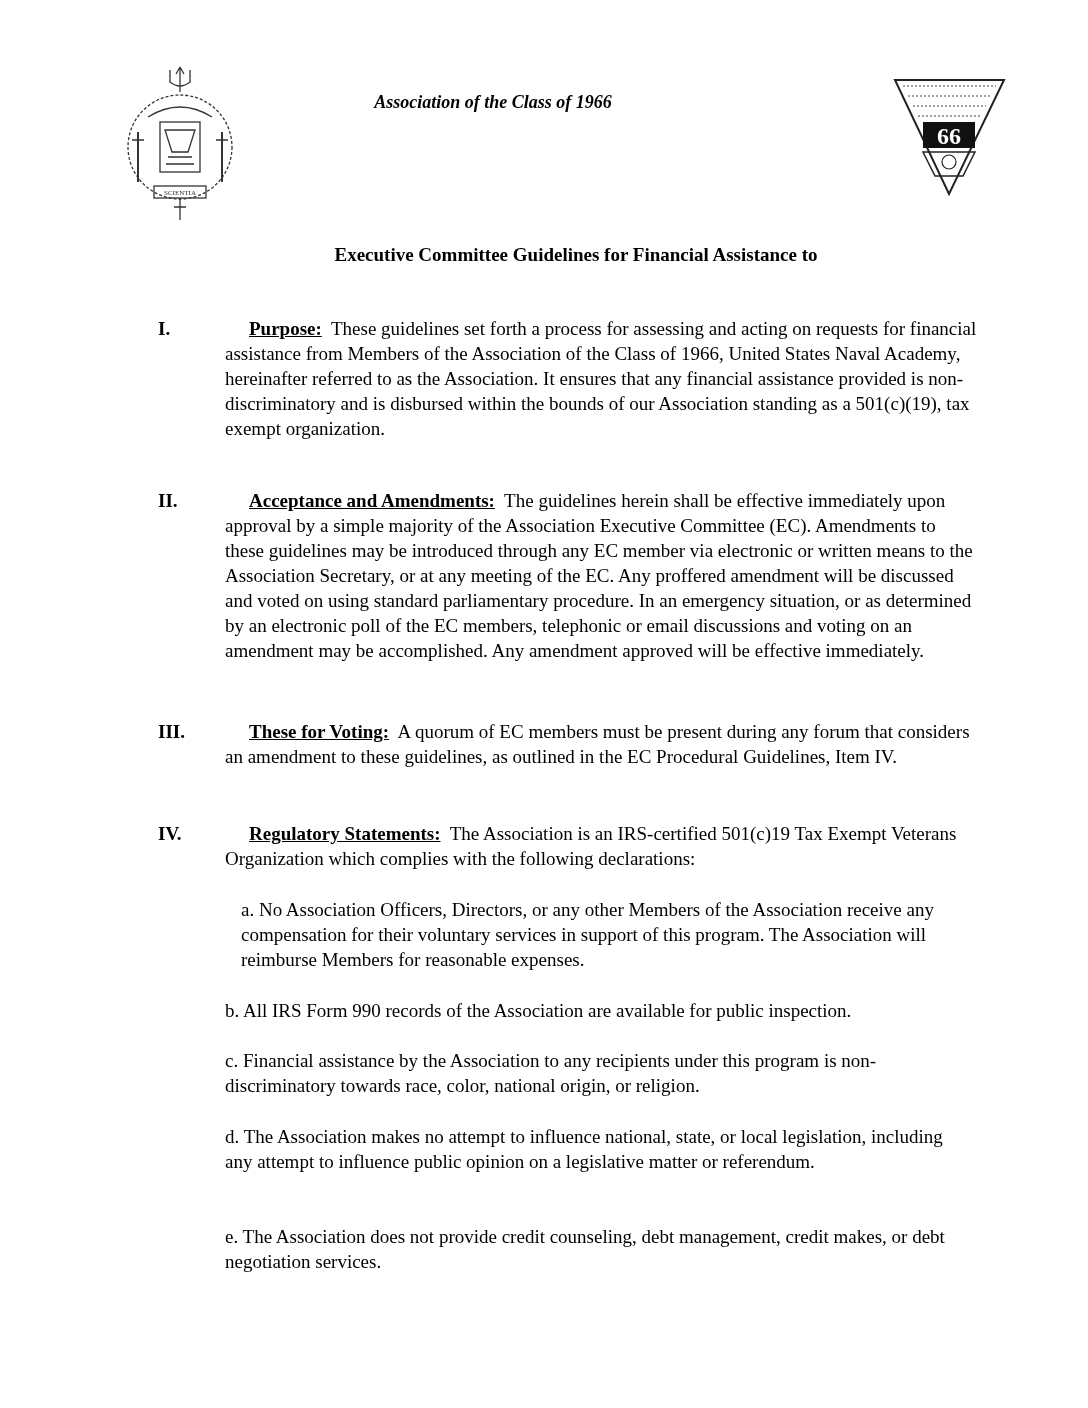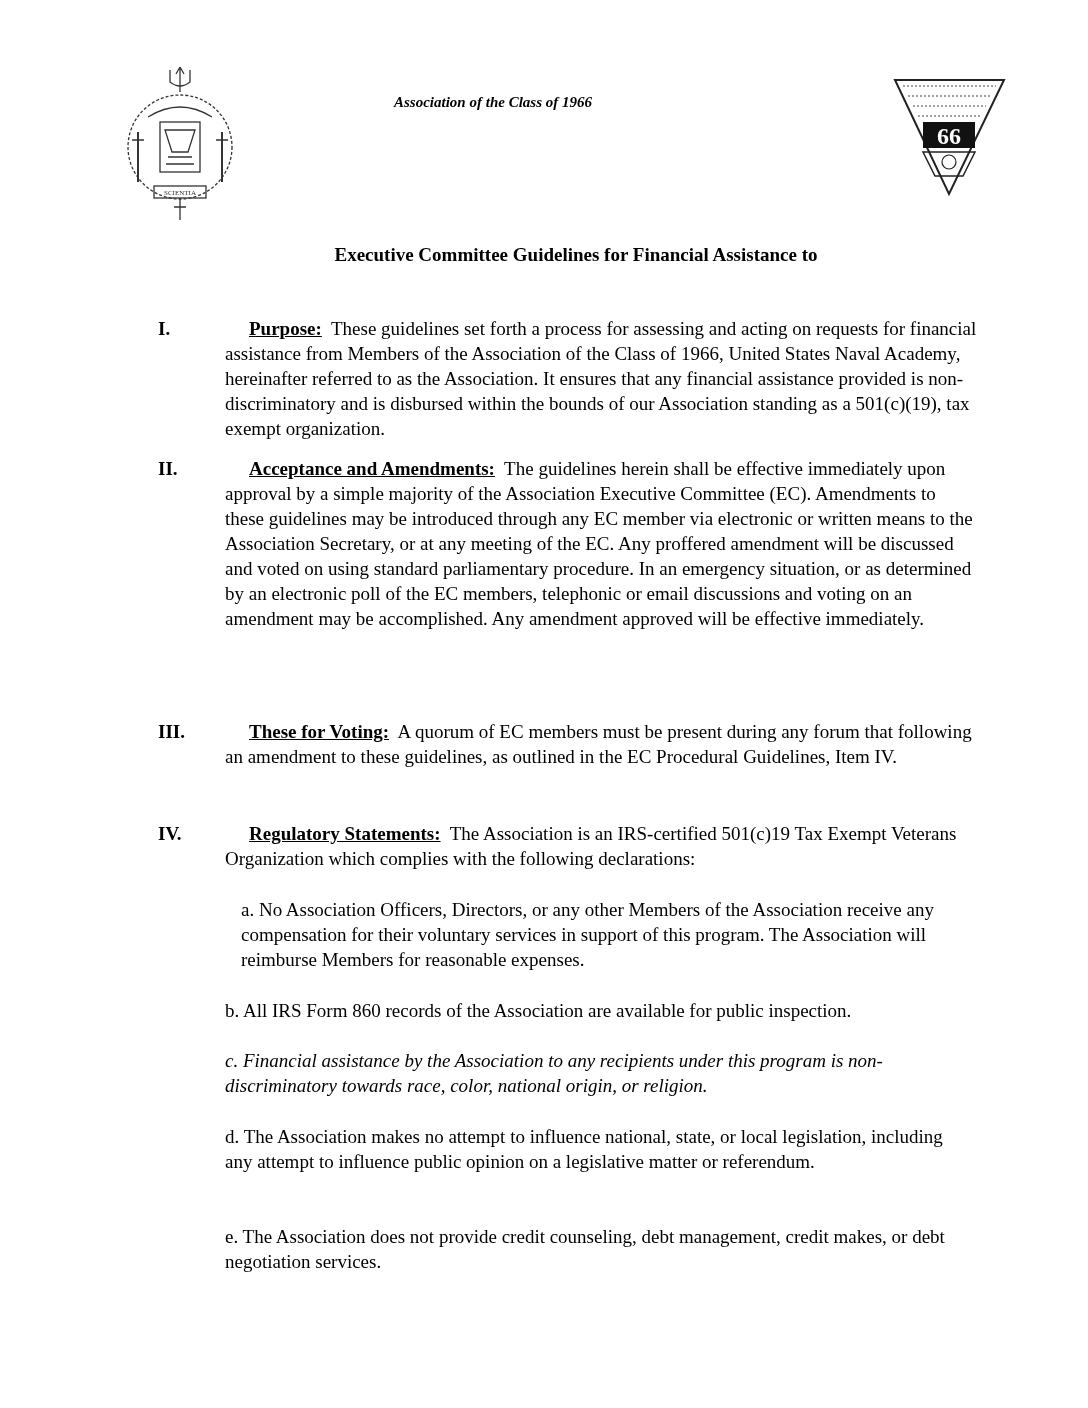--- a/index.html
+++ b/index.html
@@ -1,21 +1,21 @@
 <!DOCTYPE html>
 <html><head>
   <meta charset="utf-8">
   <style>
     html, body { margin: 0; padding: 0; background: #ffffff; }
     body { width: 1088px; height: 1408px; position: relative; overflow: hidden;
            font-family: "Liberation Serif", "DejaVu Serif", serif; color: #000; }
     .seal-left { position: absolute; left: 118px; top: 62px; width: 125px; height: 160px; }
     .seal-right { position: absolute; left: 893px; top: 76px; width: 113px; height: 120px; }
     .header { position: absolute; left: 0; width: 976px; top: 90px; text-align: center;
-              font-style: italic; font-weight: bold; font-size: 15px; line-height: 25px; }
+              font-style: italic; font-weight: bold; font-size: 18px; line-height: 25px; }
     .header div { padding-left: 10px; }
     .title { position: absolute; left: 0; width: 1088px; top: 242px; text-align: center;
              font-weight: bold; font-size: 19px; line-height: 25px; margin-left: 32px; }
     .section { position: absolute; left: 158px; width: 820px; font-size: 19px; line-height: 25px; }
     .num { position: absolute; left: 0; top: 0; font-weight: bold; }
     .body { margin-left: 67px; }
     .heading { font-weight: bold; text-decoration: underline; margin-left: 24px; }
     .sub { position: absolute; left: 225px; width: 740px; font-size: 19px; line-height: 25px; }
   </style>
 </head>
@@ -59,41 +59,41 @@
 </div>
 
 <div class="section" style="top:316px;">
   <span class="num">I.</span>
   <div class="body">
     <span class="heading">Purpose:</span>&nbsp;
     <span>These guidelines set forth a process for assessing and acting on requests for financial assistance from Members of the Association of the Class of 1966, United States Naval Academy, hereinafter referred to as the Association.  It ensures that any financial assistance provided is non-discriminatory and is disbursed within the bounds of our Association standing as a 501(c)(19), tax exempt organization.</span>
   </div>
 </div>
 
-<div class="section" style="top:456px;">
+<div class="section" style="top:488px;">
   <span class="num">II.</span>
   <div class="body">
     <span class="heading">Acceptance and Amendments:</span>&nbsp;
     <span>The guidelines herein shall be effective immediately upon approval by a simple majority of the Association Executive Committee (EC). Amendments to these guidelines may be introduced through any EC member via electronic or written means to the Association Secretary, or at any meeting of the EC. Any proffered amendment will be discussed and voted on using standard parliamentary procedure.  In an emergency situation, or as determined by an electronic poll of the EC members, telephonic or email discussions and voting on an amendment may be accomplished.  Any amendment approved will be effective immediately.</span>
   </div>
 </div>
 
 <div class="section" style="top:719px;">
   <span class="num">III.</span>
   <div class="body">
     <span class="heading">These for Voting:</span>&nbsp;
-    <span>A quorum of EC members must be present during any forum that following an amendment to these guidelines, as outlined in the EC Procedural Guidelines, Item IV.</span>
+    <span>A quorum of EC members must be present during any forum that considers an amendment to these guidelines, as outlined in the EC Procedural Guidelines, Item IV.</span>
   </div>
 </div>
 
 <div class="section" style="top:821px;">
   <span class="num">IV.</span>
   <div class="body">
     <span class="heading">Regulatory Statements:</span>&nbsp;
     <span>The Association is an IRS-certified 501(c)19 Tax Exempt Veterans Organization which complies with the following declarations:</span>
   </div>
 </div>
 
 <div class="sub" style="top:897px;margin-left:16px;">a.  No Association Officers, Directors, or any other Members of the Association receive any compensation for their voluntary services in support of this program.  The Association will reimburse Members for reasonable expenses.</div>
-<div class="sub" style="top:998px;">b.  All IRS Form 860 records of the Association are available for public inspection.</div>
-<div class="sub" style="top:1048px;font-style:italic;">c.  Financial assistance by the Association to any recipients under this program is non-discriminatory towards race, color, national origin, or religion.</div>
+<div class="sub" style="top:998px;">b.  All IRS Form 990 records of the Association are available for public inspection.</div>
+<div class="sub" style="top:1048px;">c.  Financial assistance by the Association to any recipients under this program is non-discriminatory towards race, color, national origin, or religion.</div>
 <div class="sub" style="top:1124px;">d. The Association makes no attempt to influence national, state, or local legislation, including any attempt to influence public opinion on a legislative matter or referendum.</div>
 <div class="sub" style="top:1224px;">e. The Association does not provide credit counseling, debt management, credit makes, or debt negotiation services.</div>
 
 </body></html>

